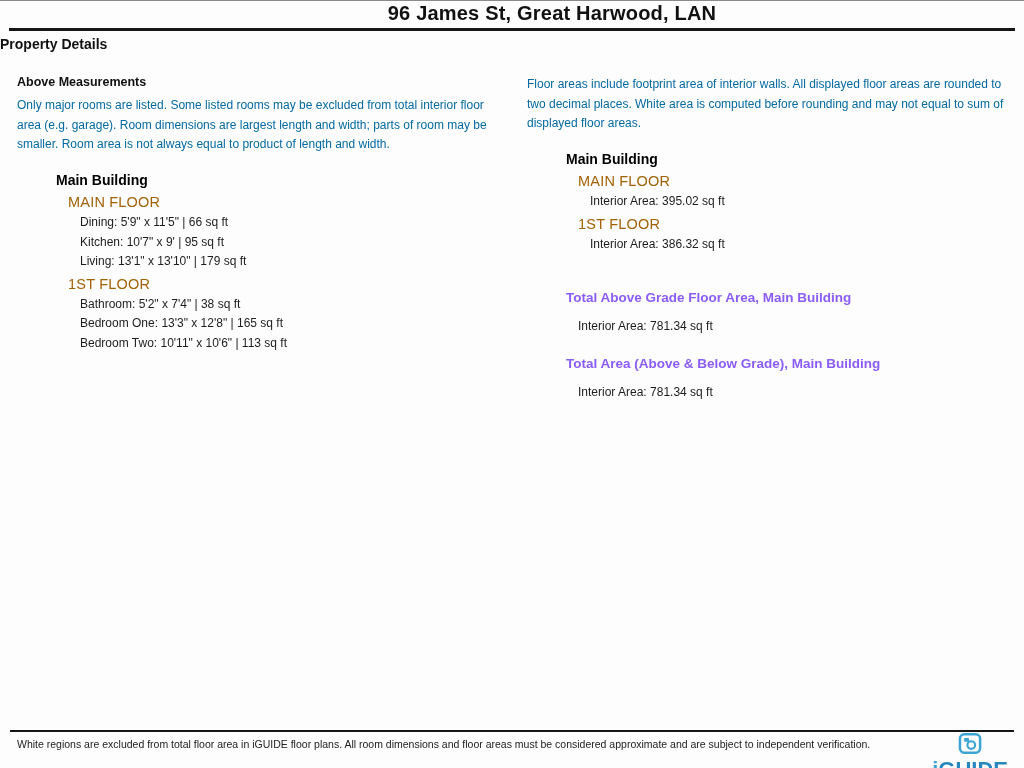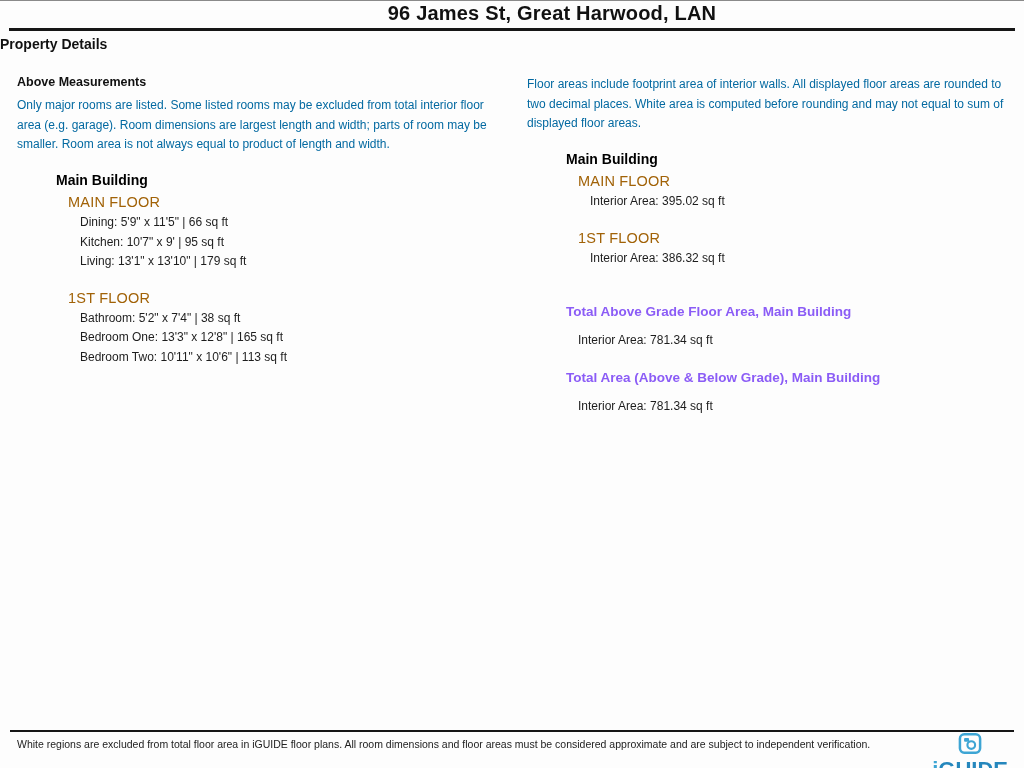--- a/index.html
+++ b/index.html
@@ -35,21 +35,21 @@
   .col-left  { left:17px;  width:481px; }
   .col-right { left:527px; width:489px; }
 
   .section-heading { font-size:12.5px; font-weight:bold; margin:0 0 7px 0; color:#111; }
   .section-desc { font-size:12px; line-height:19.7px; margin:0; color:#0369a1; }
 
   .building { margin-top:17px; padding-left:39px; }
   .building-name { font-size:14px; font-weight:bold; color:#000000; }
 
   .floor { margin-top:6px; padding-left:12px; }
-  .floor + .floor { margin-top:18px; }
+  .floor + .floor { margin-top:4px; }
   .floor-name { font-size:14.5px; letter-spacing:0.2px; color:#a16207; }
   .room-lines, .area-line { padding-left:12px; margin-top:3px; font-size:12px; line-height:19.5px; color:#1d1d1d; }
 
   .totals { margin-top:36px; padding-left:39px; }
   .total-block + .total-block { margin-top:19px; }
   .total-heading { font-size:13.5px; font-weight:bold; color:#8b5cf6; }
   .total-area { padding-left:12px; margin-top:12px; font-size:12px; line-height:19.5px; color:#1d1d1d; }
 
   
   .rule-bottom {

